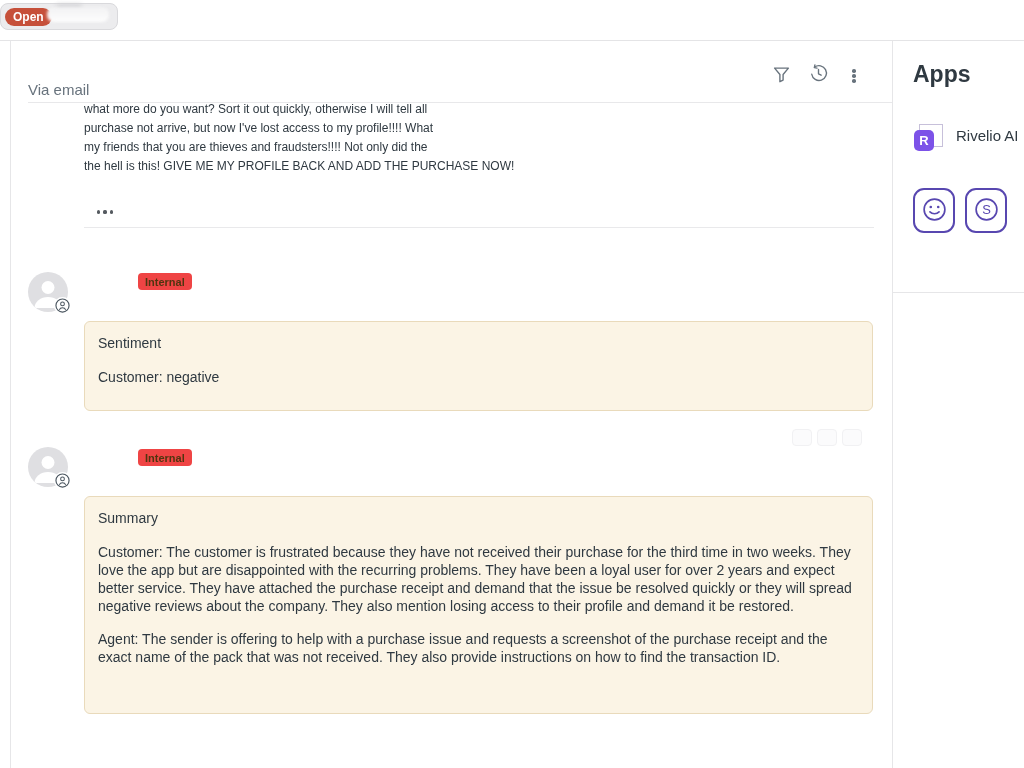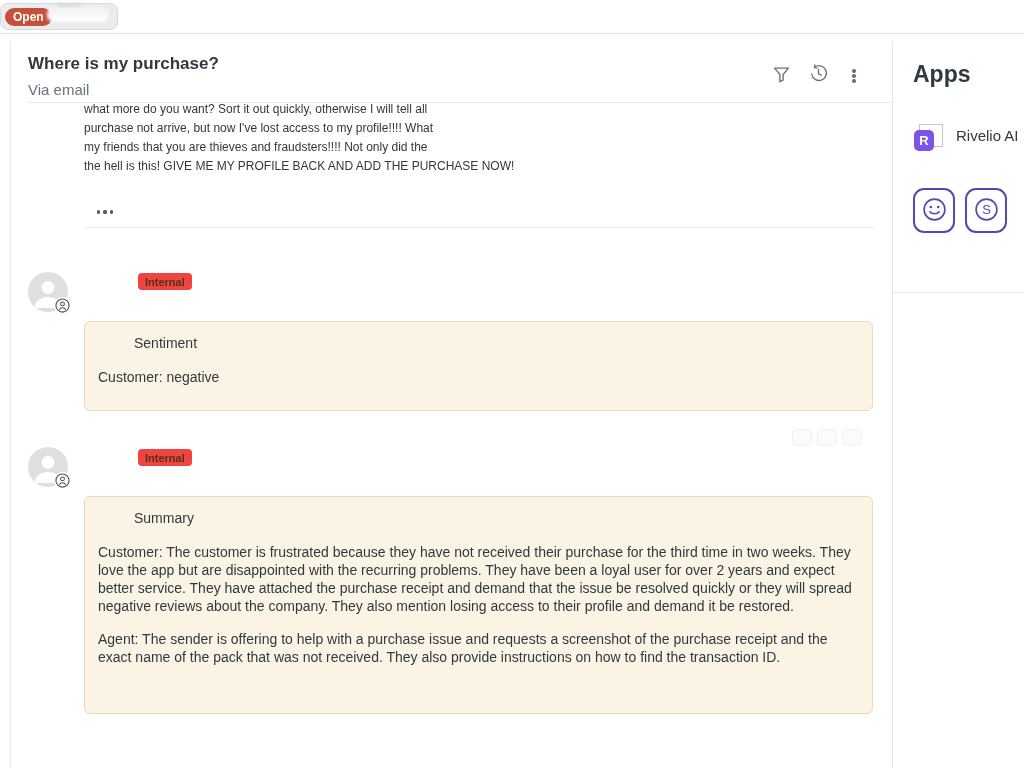--- a/index.html
+++ b/index.html
@@ -2,21 +2,21 @@
 <html><head>
 <meta charset="utf-8">
 <style>
   * { margin:0; padding:0; box-sizing:border-box; }
   html,body { background:#fff; }
   #screen {
     position:relative; width:1024px; height:768px; overflow:hidden;
     background:#fff; font-family:"Liberation Sans", sans-serif; color:#2f3941;
   }
   
-  .topstrip { position:absolute; left:0; top:0; width:1024px; height:34px; background:#fff; border-bottom:1px solid #e4e4e6; }
+  .topstrip { position:absolute; left:0; top:0; width:1024px; height:41px; background:#fff; border-bottom:1px solid #e4e4e6; }
   .ticket-tab { position:absolute; left:0; top:3px; width:118px; height:27px; background:#ececee; border:1px solid #d9d9dc; border-radius:8px; }
   .open-badge { position:absolute; left:4px; top:4px; height:18px; padding:2px 8px 0 8px; background:#c6503a; border-radius:9px; color:#fff; font-size:12px; font-weight:bold; line-height:15px; }
   .redacted-blob { position:absolute; left:46px; top:3px; width:62px; height:15px; border-radius:7px; background:linear-gradient(180deg,#f2f2f3,#fdfdfd); filter:blur(1.5px); }
   .redacted-smudge { position:absolute; left:55px; top:0px; width:26px; height:5px; border-radius:3px; background:#d3d3d6; filter:blur(2px); }
   
   .left-border { position:absolute; left:10px; top:41px; width:1px; height:727px; background:#e6e6e8; }
   .sidebar-vline { position:absolute; left:892px; top:41px; width:1px; height:727px; background:#e6e6e8; }
   
   .ticket-title { position:absolute; left:28px; top:54px; font-size:17px; font-weight:bold; color:#2f3941; }
   .ticket-channel { position:absolute; left:28px; top:81px; font-size:15px; color:#68737d; }
@@ -26,21 +26,21 @@
   
   .email-body { position:absolute; left:84px; top:100px; width:520px; font-size:12px; line-height:19px; color:#2f3941; }
   .showmore-btn { position:absolute; left:92px; top:205px; width:26px; height:14px; background:none; border:none; cursor:pointer; display:flex; gap:3px; align-items:center; justify-content:center; }
   .showmore-btn i { width:3.2px; height:3.2px; border-radius:50%; background:#555a60; }
   .msg-divider { position:absolute; left:84px; top:227px; width:790px; height:1px; background:#e9e9eb; }
   .avatar { position:absolute; left:28px; width:40px; height:40px; border-radius:50%; background:#dfdfe2; overflow:hidden; }
   .avatar svg { position:absolute; left:0; top:0; }
   .avatar-badge { position:absolute; left:54px; width:17px; height:17px; border-radius:50%; background:#fff; display:flex; align-items:center; justify-content:center; }
   .internal-badge { position:absolute; left:138px; height:17px; padding:2px 7px 0 7px; background:#ef4444; border-radius:4px; font-size:11px; font-weight:bold; color:#50350f; line-height:14px; }
   .note-box { position:absolute; left:84px; width:789px; background:#fbf4e5; border:1px solid #e9dabb; border-radius:6px; padding:12px 13px; font-size:14px; line-height:18px; color:#2f3941; }
-  .note-box .nb-title { margin-bottom:16px;margin-left:36px; }
+  .note-box .nb-title { margin-bottom:16px; }
   .note-box p + p { margin-top:15px; }
   .ghost-actions { position:absolute; left:792px; top:429px; display:flex; gap:5px; }
   .ghost-actions span { width:20px; height:17px; border-radius:4px; background:#fbfbfc; border:1px solid #f1f1f3; }
   
   .apps-heading { position:absolute; left:913px; top:61px; font-size:23px; font-weight:bold; color:#2f3941; }
   .app-row { position:absolute; left:913px; top:120px; width:110px; height:34px; cursor:pointer; }
   .logo-outline { position:absolute; left:6px; top:4px; width:24px; height:23px; border:1px solid #c7c0da; background:#fff; }
   .logo-block { position:absolute; left:1px; top:10px; width:20px; height:21px; border-radius:5px; background:#7c52e8; color:#fff; font-size:13px; font-weight:bold; text-align:center; line-height:21px; }
   .app-name { position:absolute; left:43px; top:7px; font-size:15px; color:#2f3941; white-space:nowrap; }
   .app-btn { position:absolute; top:188px; width:42px; height:45px; background:#fff; border:2px solid #5847b0; border-radius:11px; cursor:pointer; display:flex; align-items:center; justify-content:center; }
@@ -55,21 +55,20 @@
     <div class="ticket-tab">
       <span class="open-badge">Open</span>
       <span class="redacted-smudge"></span>
       <span class="redacted-blob"></span>
     </div>
   </div>
 
   <div class="left-border"></div>
   <div class="sidebar-vline"></div>
 
-  <div class="ticket-title">Where is my purchase?</div>
   <div class="ticket-channel">Via email</div>
   <div class="header-border"></div>
 
   <button class="tool-btn" style="left:768px; top:63px;">
     <span>
       <svg width="17" height="17" viewBox="0 0 16 16">
           <path d="M1.5 2h13L9.5 8v5.2l-3 1.6V8z" fill="none" stroke="#68737d" stroke-width="1.3" stroke-linejoin="round"></path>
         </svg>
     </span>
   </button>

